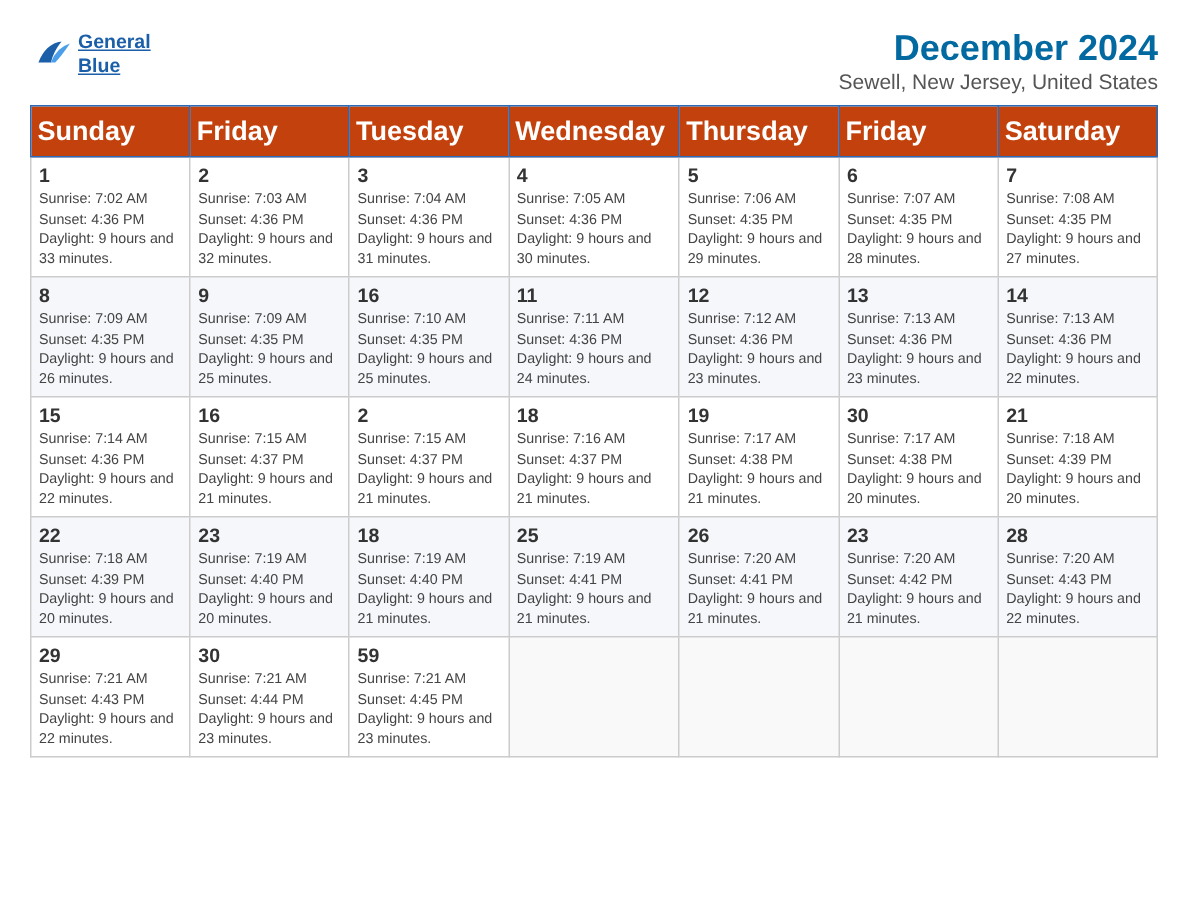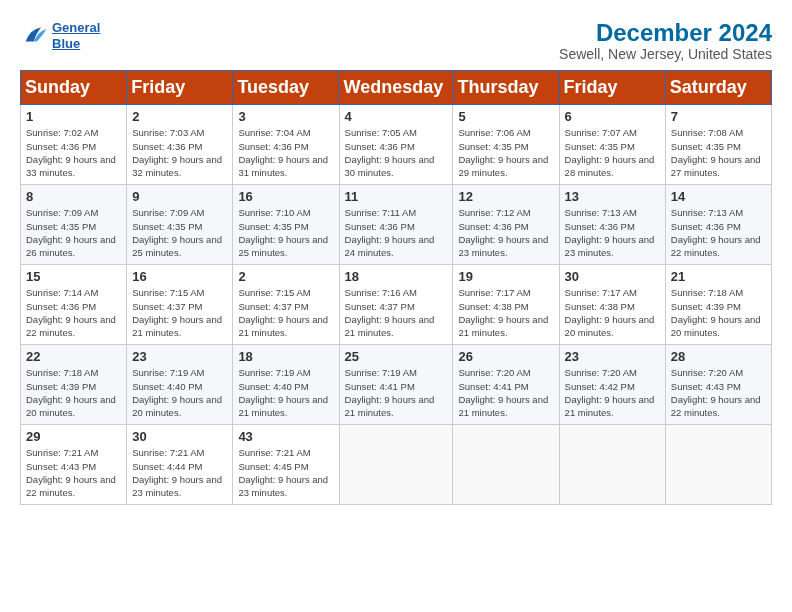--- a/index.html
+++ b/index.html
@@ -367,21 +367,21 @@
         </td>
         <td>
           <span class="day-num">30</span>
           <div class="day-info">
             Sunrise: 7:21 AM<br>
             Sunset: 4:44 PM<br>
             Daylight: 9 hours and 23 minutes.
           </div>
         </td>
         <td>
-          <span class="day-num">43</span>
+          <span class="day-num">59</span>
           <div class="day-info">
             Sunrise: 7:21 AM<br>
             Sunset: 4:45 PM<br>
             Daylight: 9 hours and 23 minutes.
           </div>
         </td>
         <td class="empty-cell"></td>
         <td class="empty-cell"></td>
         <td class="empty-cell"></td>
         <td class="empty-cell"></td>

